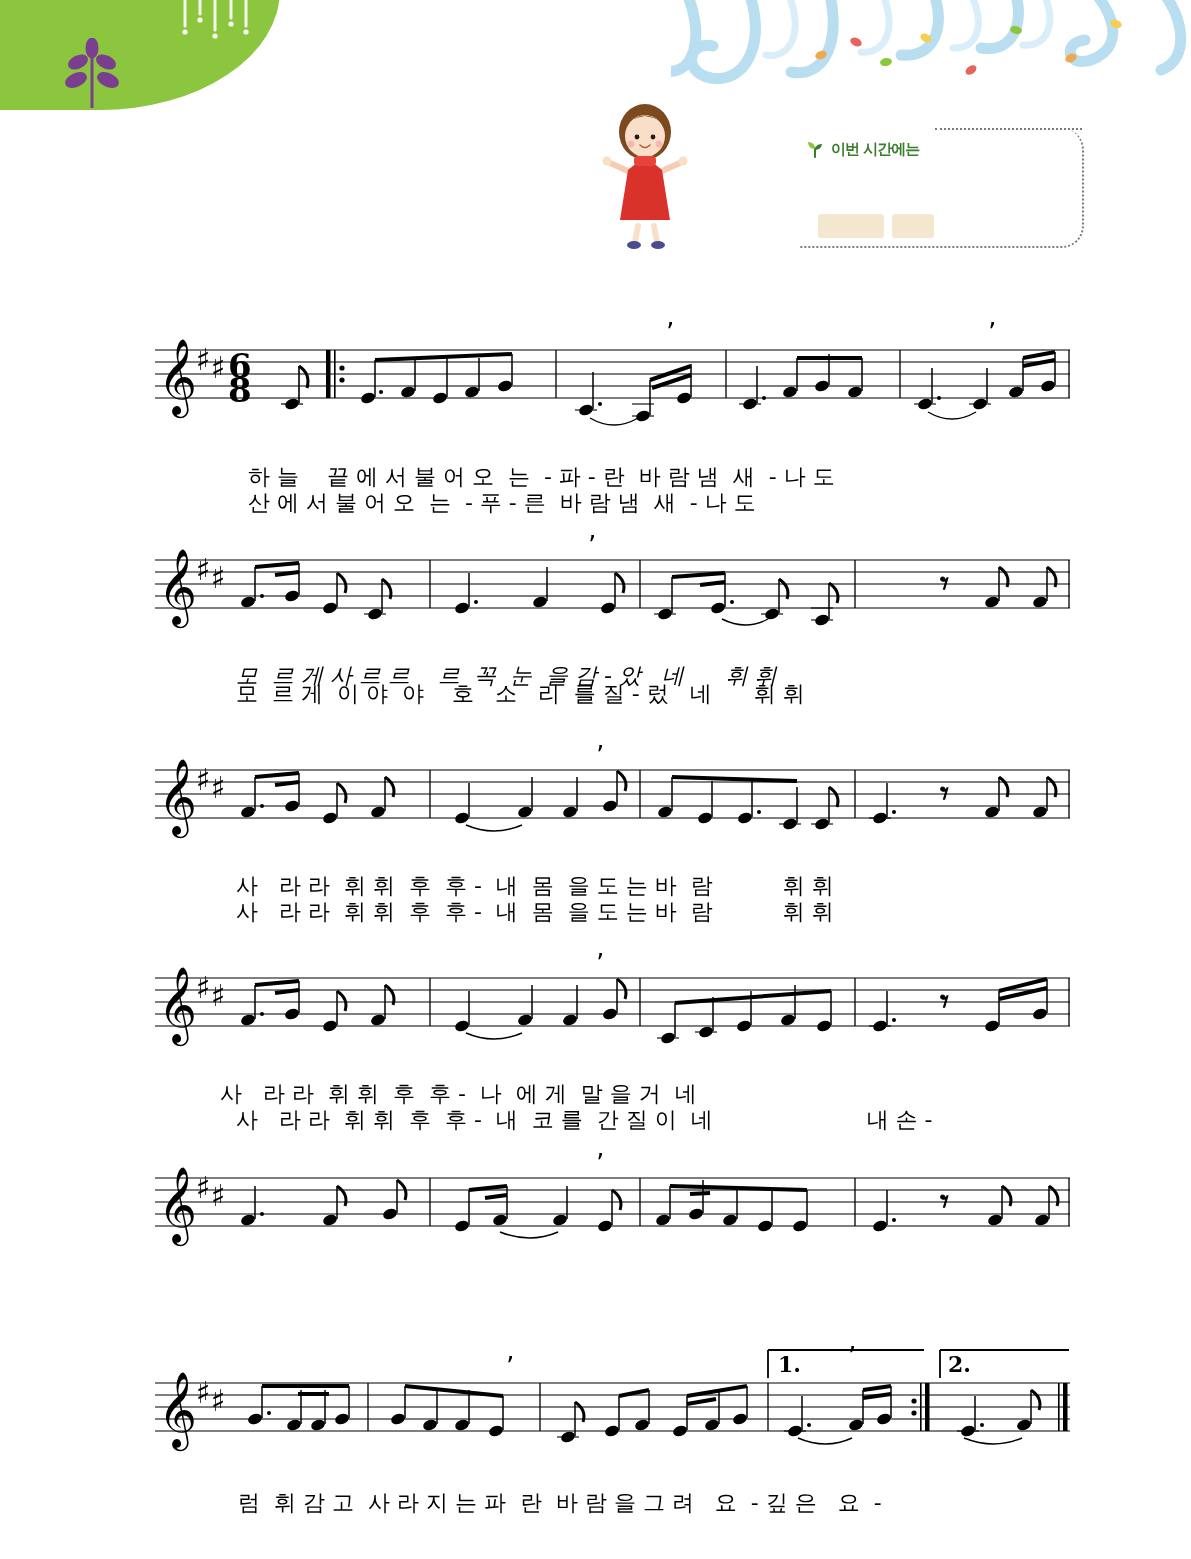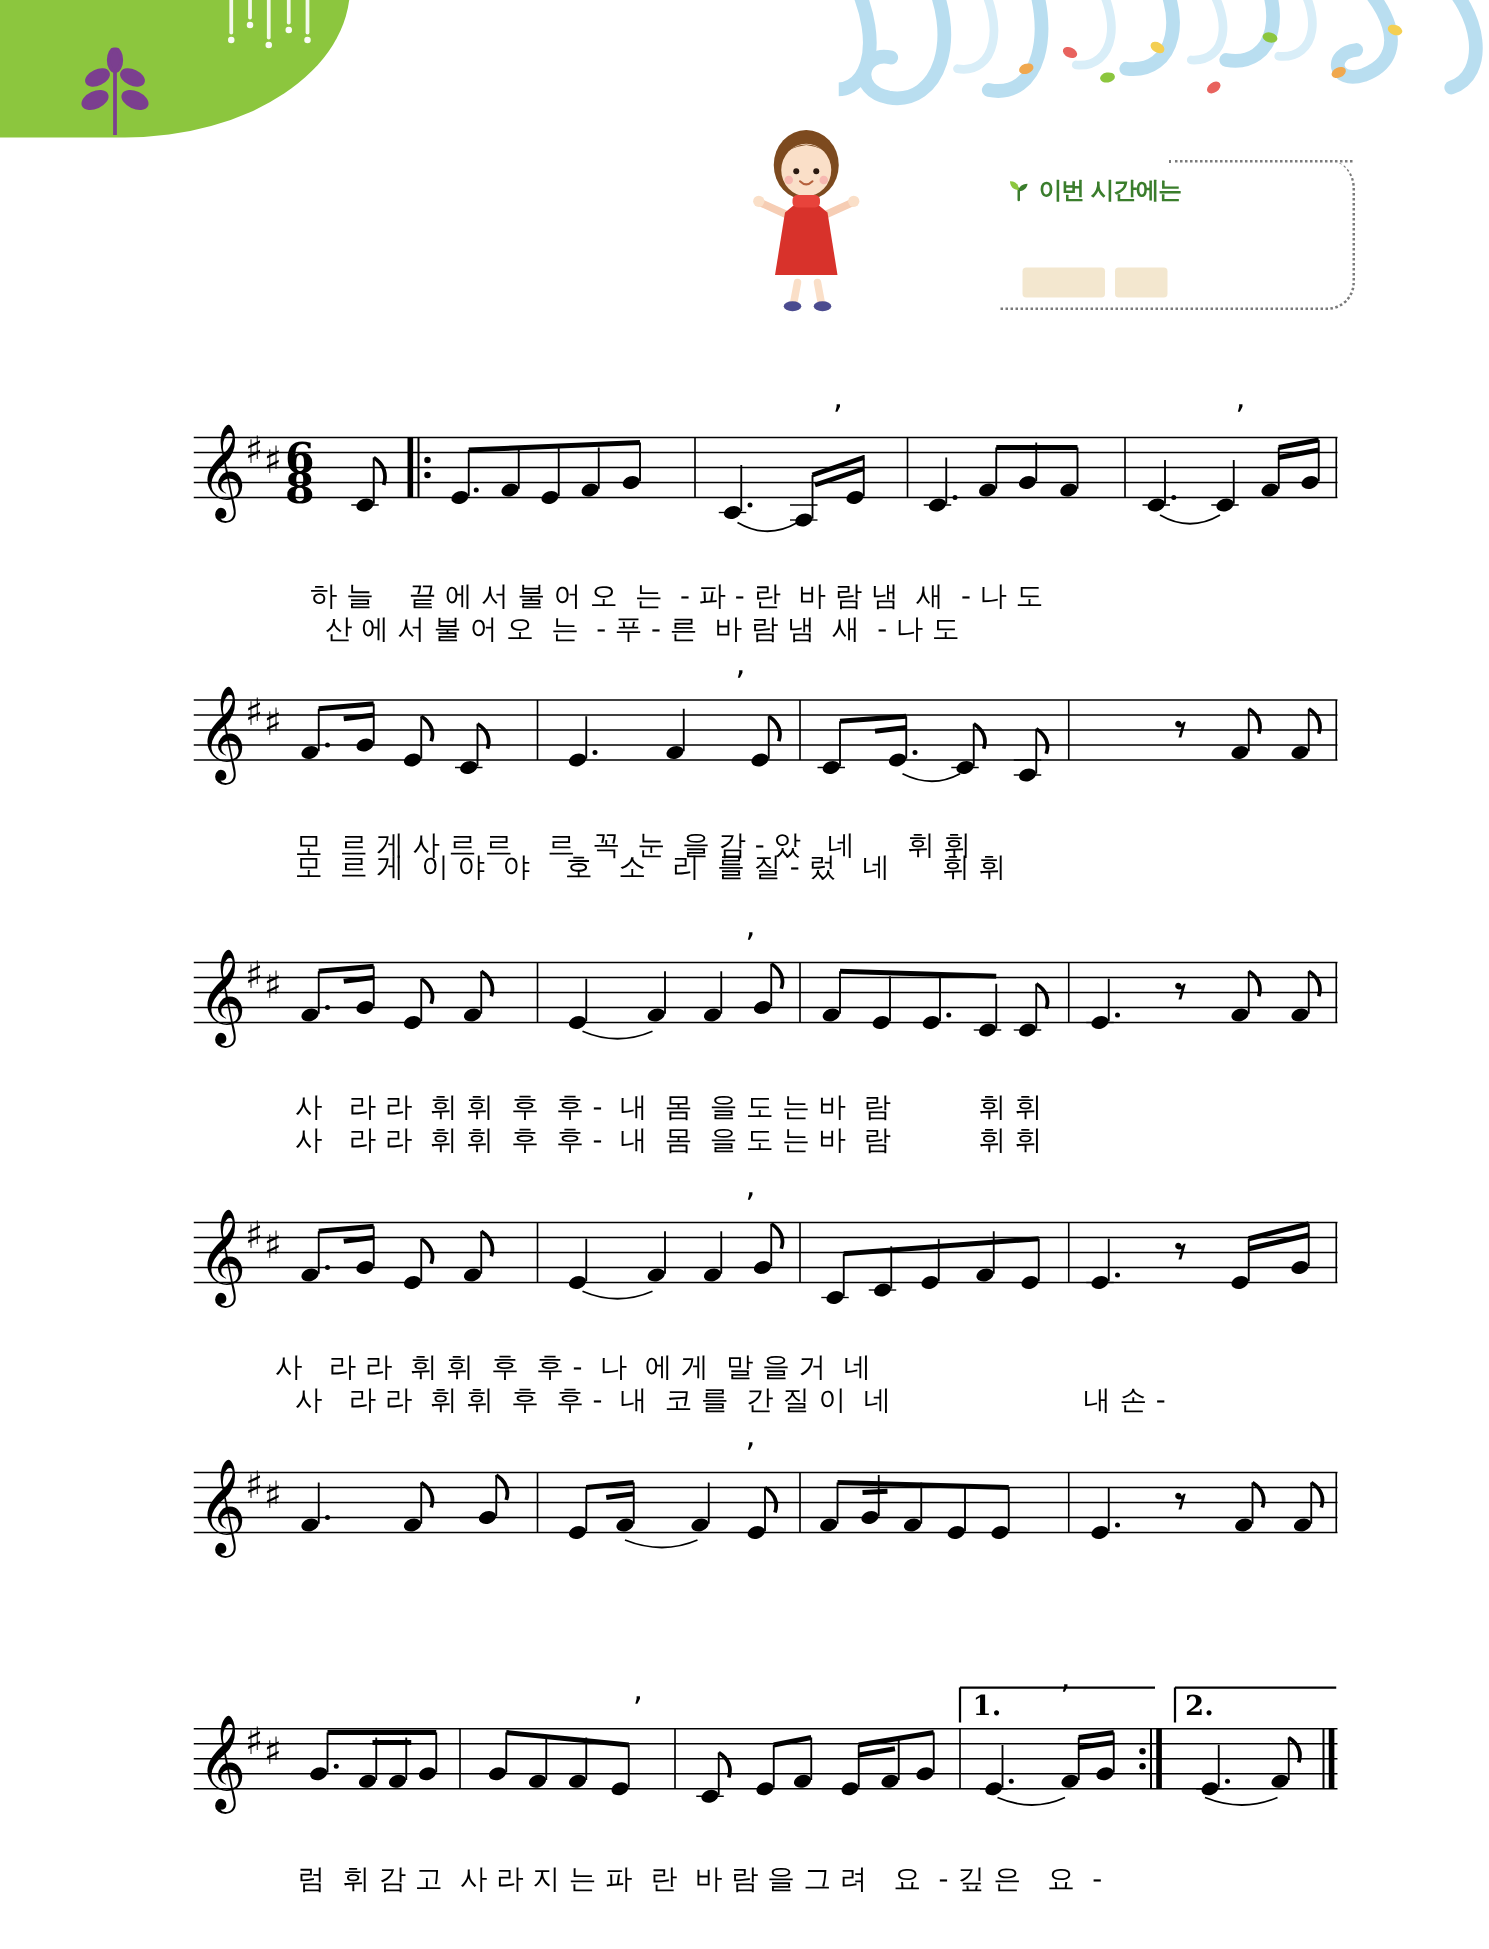--- a/index.html
+++ b/index.html
@@ -76,21 +76,21 @@
     width: 147px;
     border-top: 2px dotted #7a7a7a;
   }
   .callout-title {
     position: absolute;
     left: 805px;
     top: 139px;
     display: flex;
     align-items: center;
     gap: 6px;
-    font-size: 19px;
+    font-size: 15px;
     font-weight: bold;
     color: #3a7d2c;
     letter-spacing: -1px;
     white-space: nowrap;
   }
   .sprout-icon { width: 20px; height: 20px; }
   .blank-box {
     position: absolute;
     top: 214px;
     height: 24px;
@@ -328,21 +328,21 @@
         <ellipse cx="1048" cy="86" rx="7" ry="5" transform="rotate(-18 1048 86)" stroke="none"></ellipse>
         <line x1="1055" y1="85" x2="1055" y2="52" stroke-width="1.5"></line>
         <line x1="1023" y1="58" x2="1055" y2="52" stroke-width="4"></line>
         <line x1="1023" y1="66" x2="1055" y2="60" stroke-width="4"></line>
       </g>
 
       <text x="666" y="42" font-size="26">’</text>
       <text x="988" y="42" font-size="26">’</text>
     </svg>
     <div class="lyric-row" style="left:248px; top:162px;">하 늘    끝 에 서 불 어 오  는  - 파 - 란  바 람 냄  새  - 나 도</div>
-    <div class="lyric-row" style="left:248px; top:188px;margin-left:12px;">산 에 서 불 어 오  는  - 푸 - 른  바 람 냄  새  - 나 도</div>
+    <div class="lyric-row" style="left:248px; top:188px;">산 에 서 불 어 오  는  - 푸 - 른  바 람 냄  새  - 나 도</div>
   </div>
 
   <div class="system" style="height:210px;">
     <svg class="staff-svg" width="1191" height="155" viewBox="0 0 1191 155">
       <g stroke="#000" stroke-width="1.1">
         <line x1="155" y1="45" x2="1070" y2="45"></line>
         <line x1="155" y1="57" x2="1070" y2="57"></line>
         <line x1="155" y1="69" x2="1070" y2="69"></line>
         <line x1="155" y1="81" x2="1070" y2="81"></line>
         <line x1="155" y1="93" x2="1070" y2="93"></line>
@@ -406,21 +406,21 @@
         <text x="940" y="80" font-size="34" font-family="DejaVu Sans, serif">𝄾</text>
         <ellipse cx="992" cy="87" rx="7" ry="5" transform="rotate(-18 992 87)" stroke="none"></ellipse>
         <line x1="999" y1="86" x2="999" y2="52" stroke-width="1.5"></line>
         <path d="M999,52 q12,8 8,20" fill="none" stroke-width="3"></path>
         <ellipse cx="1040" cy="87" rx="7" ry="5" transform="rotate(-18 1040 87)" stroke="none"></ellipse>
         <line x1="1047" y1="86" x2="1047" y2="52" stroke-width="1.5"></line>
         <path d="M1047,52 q12,8 8,20" fill="none" stroke-width="3"></path>
       </g>
       <text x="588" y="40" font-size="26">’</text>
     </svg>
-    <div class="lyric-row" style="left:236px; top:146px;">모  르 게 사 르 르    르  꼭  눈  을 감 - 았   네      휘 휘</div>
+    <div class="lyric-row" style="left:236px; top:146px;font-style:italic;">모  르 게 사 르 르    르  꼭  눈  을 감 - 았   네      휘 휘</div>
     <div class="lyric-row" style="left:236px; top:164px;">모  르 게  이 야  야    호   소   리  를 질 - 렀   네      휘 휘</div>
   </div>
 
   <div class="system" style="height:208px;">
     <svg class="staff-svg" width="1191" height="155" viewBox="0 0 1191 155">
       <g stroke="#000" stroke-width="1.1">
         <line x1="155" y1="45" x2="1070" y2="45"></line>
         <line x1="155" y1="57" x2="1070" y2="57"></line>
         <line x1="155" y1="69" x2="1070" y2="69"></line>
         <line x1="155" y1="81" x2="1070" y2="81"></line>

